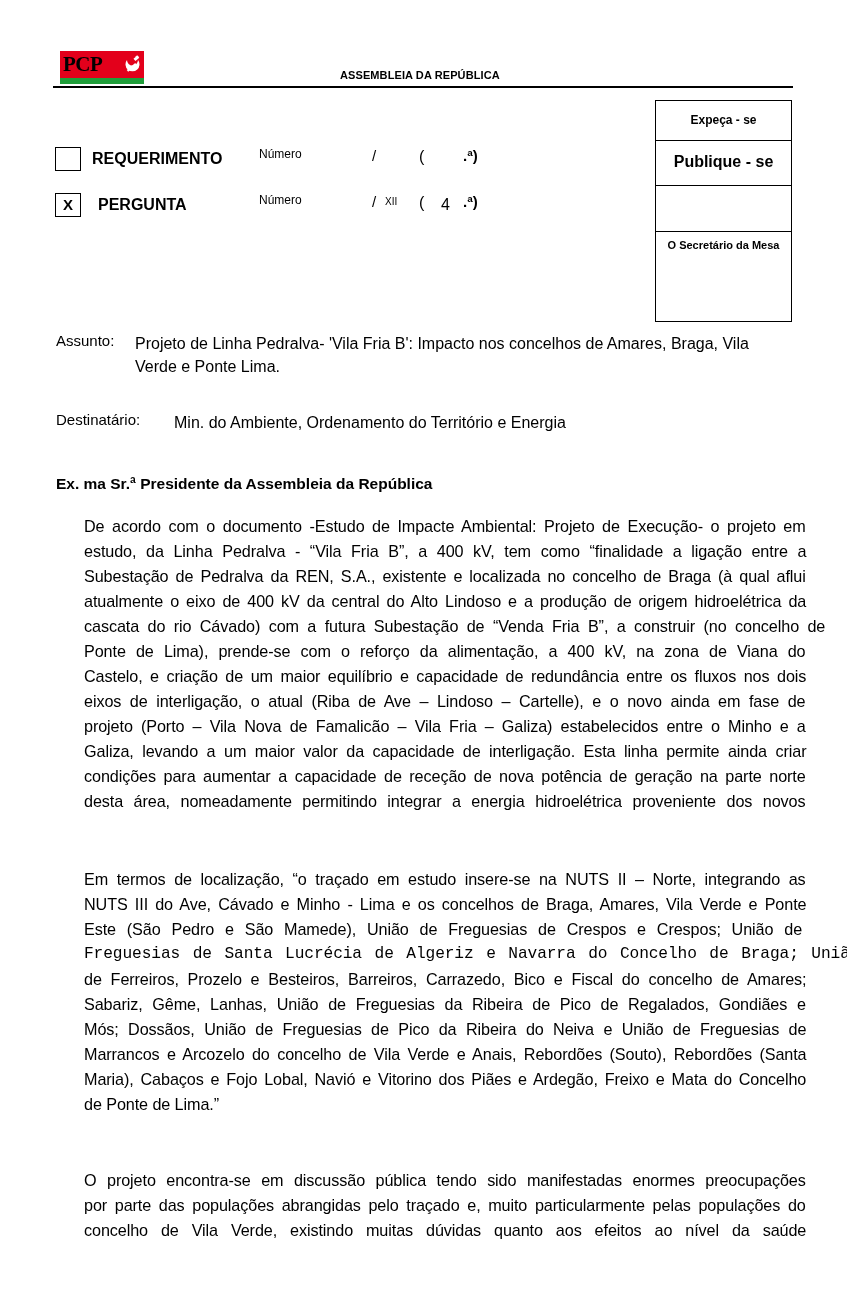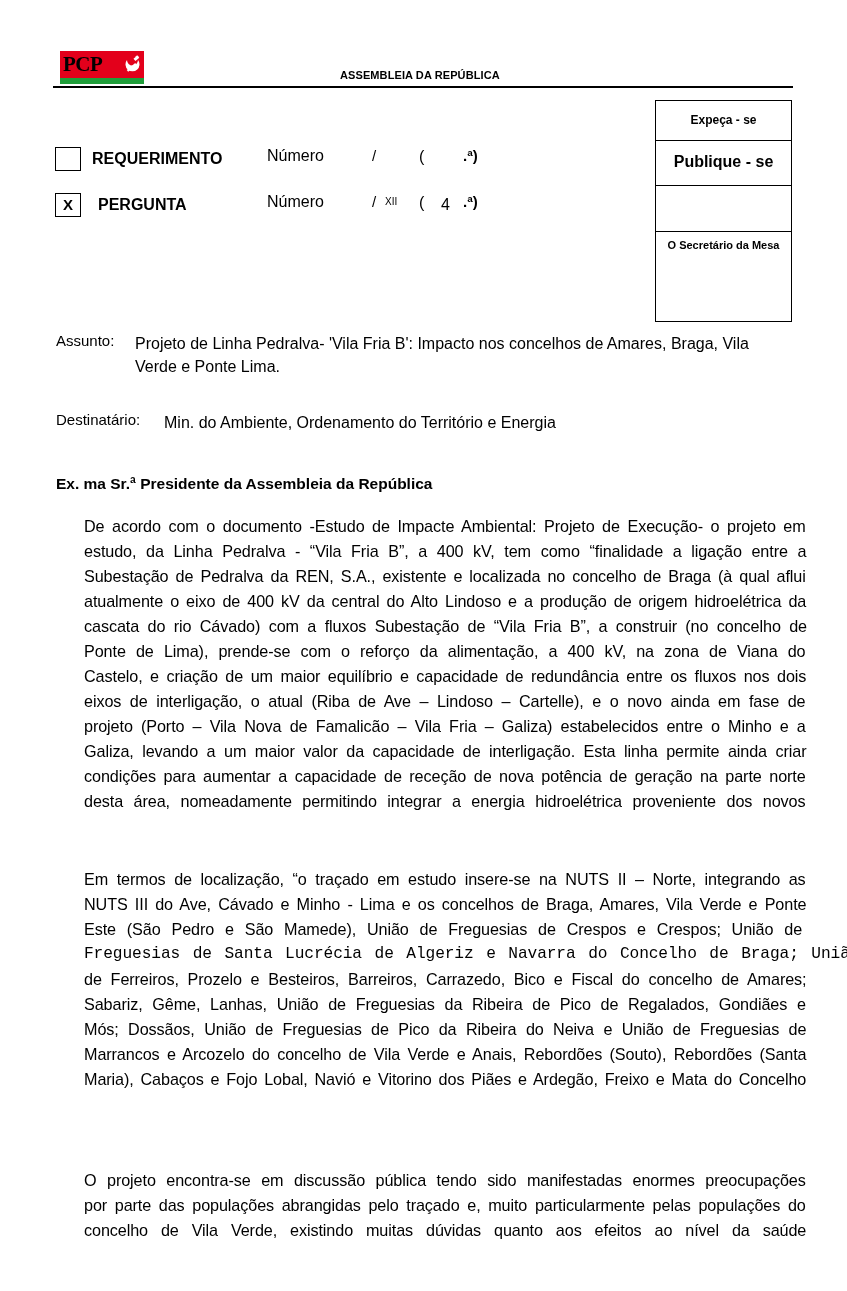--- a/index.html
+++ b/index.html
@@ -86,23 +86,23 @@
     }
     .form-label {
       position: absolute;
       top: 3px;
       font-weight: bold;
       font-size: 16px;
       white-space: nowrap;
     }
     .form-num-label {
       position: absolute;
-      left: 212px;
+      left: 204px;
       top: 0px;
-      font-size: 16px;
+      font-size: 12px;
       text-align: right;
     }
     .slash { position: absolute; left: 317px; top: 0; font-size: 15px; }
     .legis { position: absolute; left: 330px; top: 3px; font-size: 10px; }
     .paren-open { position: absolute; left: 364px; top: 1px; font-size: 16px; }
     .session { position: absolute; left: 386px; top: 3px; font-size: 16px; }
     .ord { position: absolute; left: 408px; top: 0; font-size: 15px; font-weight: bold; }
 
     .stamp-box {
       position: absolute;
@@ -214,46 +214,47 @@
   <div class="stamp-cell c4">O Secretário da Mesa</div>
 </div>
 
 <span class="meta-label" style="left:56px; top:332px;">Assunto:</span>
 <div class="meta-value" style="left:135px; top:332px; width:660px;">
   <div>Projeto de Linha Pedralva- 'Vila Fria B': Impacto nos concelhos de Amares, Braga, Vila</div>
   <div>Verde e Ponte Lima.</div>
 </div>
 
 <span class="meta-label" style="left:56px; top:411px;">Destinatário:</span>
-<div class="meta-value" style="left:164px; top:411px;text-align:center;">Min. do Ambiente, Ordenamento do Território e Energia</div>
+<div class="meta-value" style="left:174px; top:411px;text-align:center;">Min. do Ambiente, Ordenamento do Território e Energia</div>
 
 <div class="salutation">Ex. ma  Sr.ª Presidente da Assembleia da República</div>
 
 <div class="para" style="top:514px;">
     <span class="ln" style="display: block; width: auto; word-spacing: 3.14286px; text-align-last: left;">De acordo com o documento -Estudo de Impacte Ambiental: Projeto de Execução- o projeto em</span>
     <span class="ln" style="display: block; width: auto; word-spacing: 5.23529px; text-align-last: left;">estudo, da Linha Pedralva - “Vila Fria B”, a 400 kV, tem como “finalidade a ligação entre a</span>
     <span class="ln" style="display: block; width: auto; word-spacing: 2.66667px; text-align-last: left;">Subestação de Pedralva da REN, S.A., existente e localizada no concelho de Braga (à qual aflui</span>
     <span class="ln" style="display: block; width: auto; word-spacing: 2.64706px; text-align-last: left;">atualmente o eixo de 400 kV da central do Alto Lindoso e a produção de origem hidroelétrica da</span>
-    <span class="ln" style="display: block; width: auto; word-spacing: 4px; text-align-last: left;">cascata do rio Cávado) com a fluxos Subestação de “Vila Fria B”, a construir (no concelho de</span>
+    <span class="ln" style="display: block; width: auto; word-spacing: 4px; text-align-last: left;">cascata do rio Cávado) com a futura Subestação de “Venda Fria B”, a construir (no concelho de</span>
     <span class="ln" style="display: block; width: auto; word-spacing: 5.75px; text-align-last: left;">Ponte de Lima), prende-se com o reforço da alimentação, a 400 kV, na zona de Viana do</span>
     <span class="ln" style="display: block; width: auto; word-spacing: 3.06667px; text-align-last: left;">Castelo, e criação de um maior equilíbrio e capacidade de redundância entre os fluxos nos dois</span>
     <span class="ln" style="display: block; width: auto; word-spacing: 4.16667px; text-align-last: left;">eixos de interligação, o atual (Riba de Ave – Lindoso – Cartelle), e o novo ainda em fase de</span>
     <span class="ln" style="display: block; width: auto; word-spacing: 3.76471px; text-align-last: left;">projeto (Porto – Vila Nova de Famalicão – Vila Fria – Galiza) estabelecidos entre o Minho e a</span>
     <span class="ln" style="display: block; width: auto; word-spacing: 4.07143px; text-align-last: left;">Galiza, levando a um maior valor da capacidade de interligação. Esta linha permite ainda criar</span>
     <span class="ln" style="display: block; width: auto; word-spacing: 3.14286px; text-align-last: left;">condições para aumentar a capacidade de receção de nova potência de geração na parte norte</span>
     <span class="ln" style="display: block; width: auto; word-spacing: 6.1px; text-align-last: left;">desta área, nomeadamente permitindo integrar a energia hidroelétrica proveniente dos novos</span>
   </div>
 <div class="para" style="top:867px;">
     <span class="ln" style="display: block; width: auto; word-spacing: 4.2px; text-align-last: left;">Em termos de localização, “o traçado em estudo insere-se na NUTS II – Norte, integrando as</span>
     <span class="ln" style="display: block; width: auto; word-spacing: 2.77778px; text-align-last: left;">NUTS III do Ave, Cávado e Minho - Lima e os concelhos de Braga, Amares, Vila Verde e Ponte</span>
     <span class="ln" style="display: block; width: auto; word-spacing: 6.42857px; text-align-last: left;">Este (São Pedro e São Mamede), União de Freguesias de Crespos e Crespos; União de</span>
     <span class="ln" style="display: block; width: auto; word-spacing: 2.92857px; text-align-last: left; font-family: Liberation Mono, monospace;">Freguesias de Santa Lucrécia de Algeriz e Navarra do Concelho de Braga; União de Freguesias</span>
     <span class="ln" style="display: block; width: auto; word-spacing: 4.38462px; text-align-last: left;">de Ferreiros, Prozelo e Besteiros, Barreiros, Carrazedo, Bico e Fiscal do concelho de Amares;</span>
     <span class="ln" style="display: block; width: auto; word-spacing: 5.30769px; text-align-last: left;">Sabariz, Gême, Lanhas, União de Freguesias da Ribeira de Pico de Regalados, Gondiães e</span>
     <span class="ln" style="display: block; width: auto; word-spacing: 5px; text-align-last: left;">Mós; Dossãos, União de Freguesias de Pico da Ribeira do Neiva e União de Freguesias de</span>
     <span class="ln" style="display: block; width: auto; word-spacing: 3px; text-align-last: left;">Marrancos e Arcozelo do concelho de Vila Verde e Anais, Rebordões (Souto), Rebordões (Santa</span>
     <span class="ln" style="display: block; width: auto; word-spacing: 2.4375px; text-align-last: left;">Maria), Cabaços e Fojo Lobal, Navió e Vitorino dos Piães e Ardegão, Freixo e Mata do Concelho</span>
+    <span class="ln last">de Ponte de Lima.”</span>
   </div>
 <div class="para" style="top:1168px;">
     <span class="ln" style="display: block; width: auto; word-spacing: 6.1px; text-align-last: left;">O projeto encontra-se em discussão pública tendo sido manifestadas enormes preocupações</span>
     <span class="ln" style="display: block; width: auto; word-spacing: 3.25px; text-align-last: left;">por parte das populações abrangidas pelo traçado e, muito particularmente pelas populações do</span>
     <span class="ln" style="display: block; width: auto; word-spacing: 8.53846px; text-align-last: left;">concelho de Vila Verde, existindo muitas dúvidas quanto aos efeitos ao nível da saúde</span>
   </div>
 
 </body></html>

